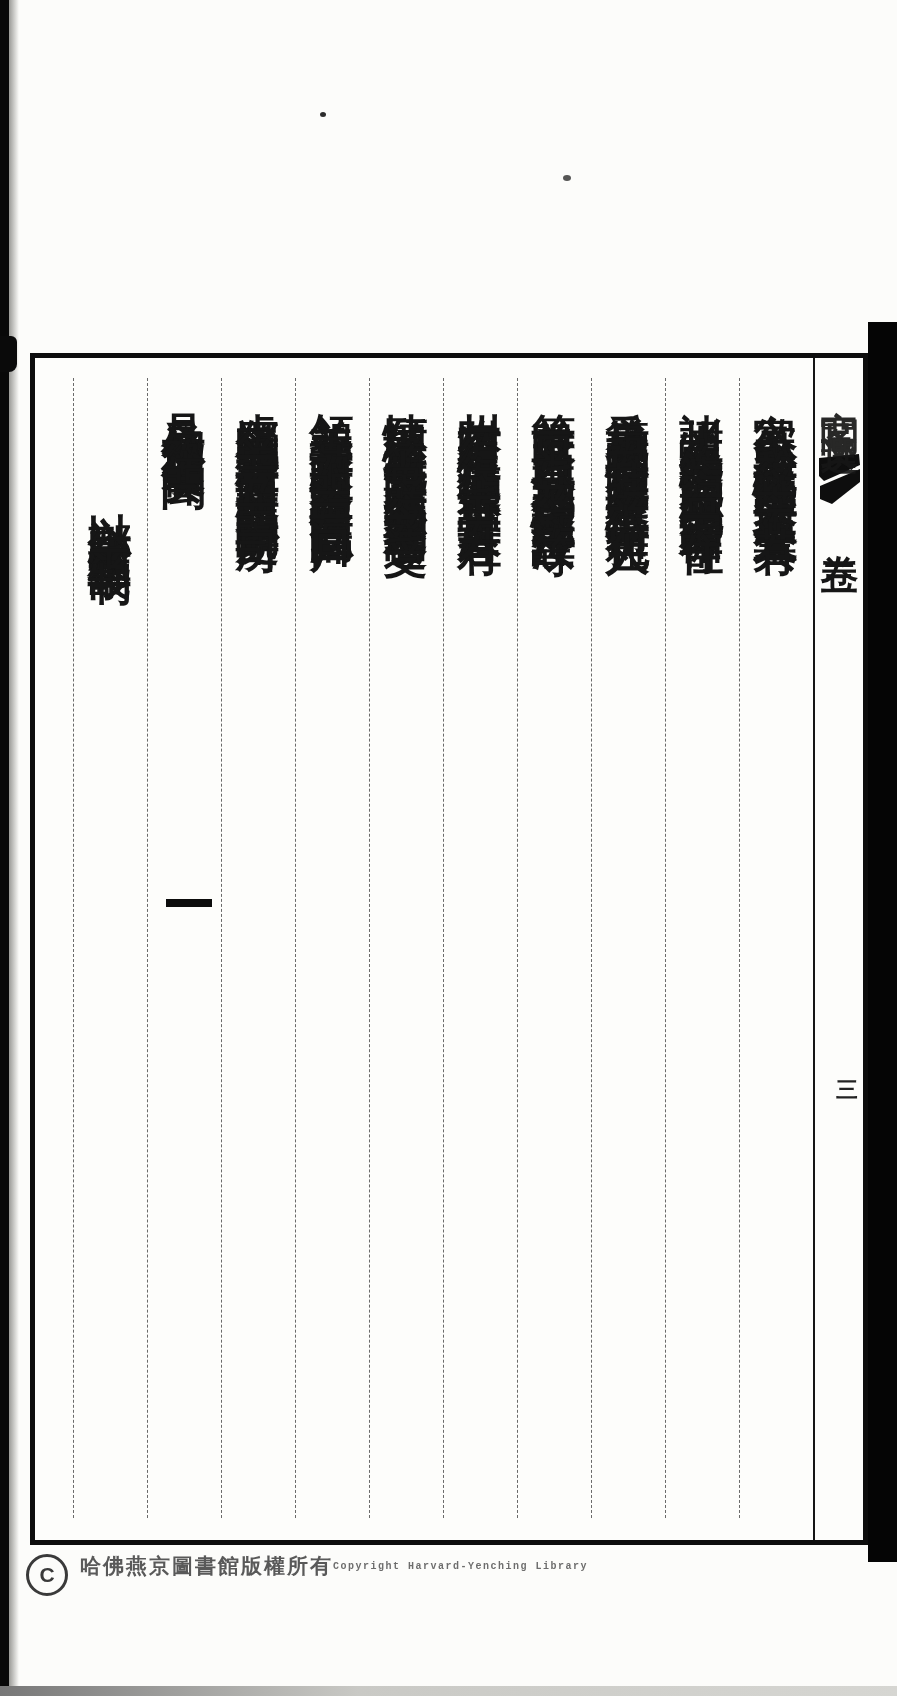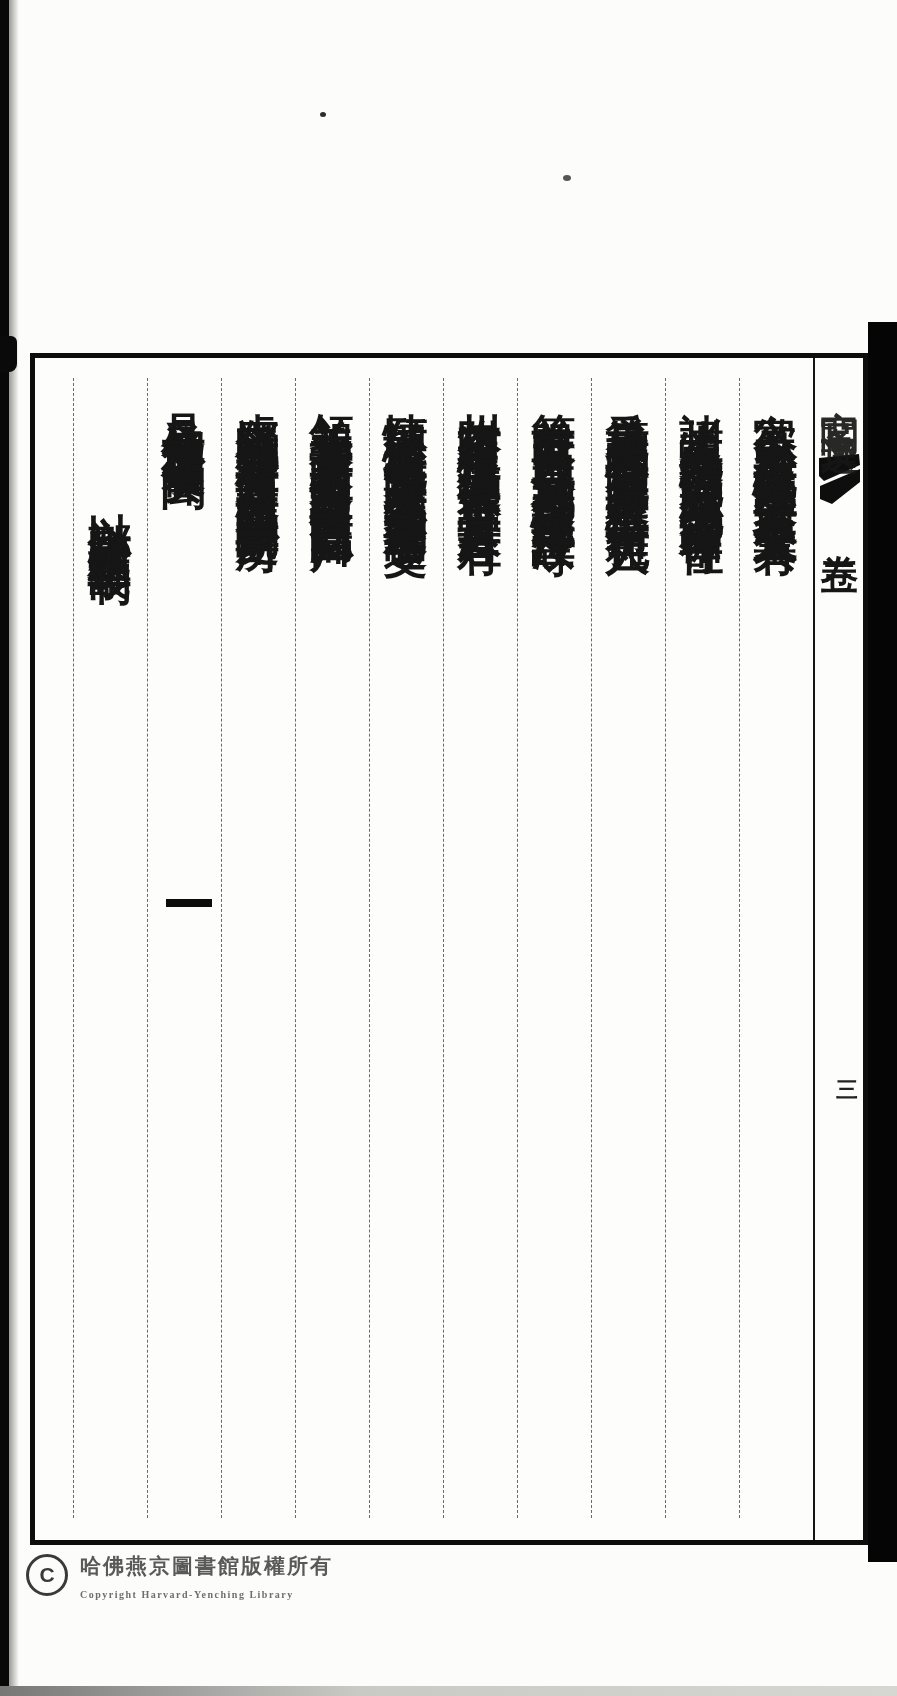--- a/index.html
+++ b/index.html
@@ -57,25 +57,25 @@
   
   .copyright{
     position:absolute;left:26px;top:1552px;display:flex;flex-direction:row;align-items:flex-start;gap:12px;
   }
   .copy-symbol{
     width:36px;height:36px;border:3px solid #3a3a3a;border-radius:50%;
     display:flex;align-items:center;justify-content:center;
     font-size:21px;font-weight:bold;color:#3a3a3a;margin-top:2px;
     font-family:"Liberation Sans",sans-serif;
   }
-  .copy-text{display:flex;flex-direction:column;}
+  .copy-text{display:flex;flex-direction:row;}
   .copy-zh{font-size:21px;letter-spacing:2px;color:#3d3d3d;font-weight:bold;opacity:.85;}
   .copy-en{
     margin-top:9px;font-size:10px;letter-spacing:1.5px;color:#4a4a4a;
-    font-family:Liberation Serif, serif;font-weight:bold;opacity:.8;
+    font-family:Liberation Mono, monospace;font-weight:bold;opacity:.8;
   }
 </style>
 </head>
 <body>
 
 <div class="page">
 
   <div class="spine-strip"></div>
   <div class="spine-shadow"></div>
   <div class="spine-bump"></div>

